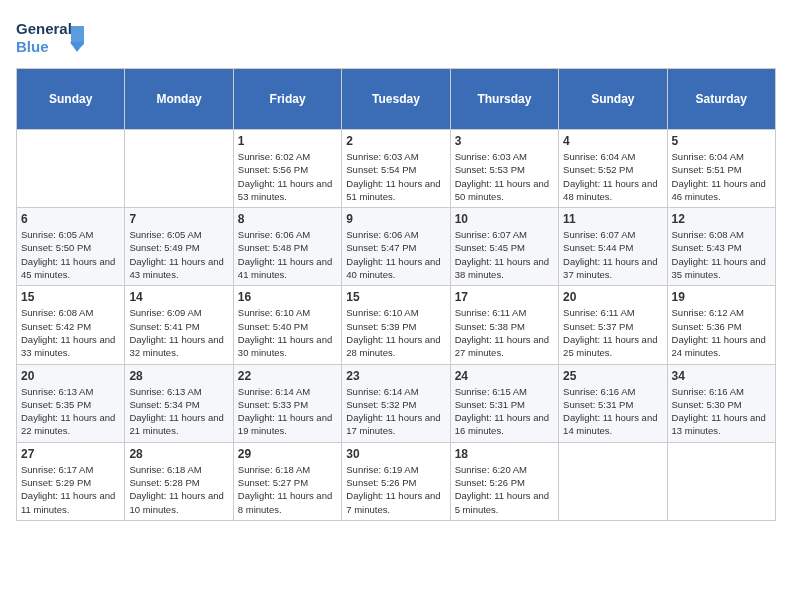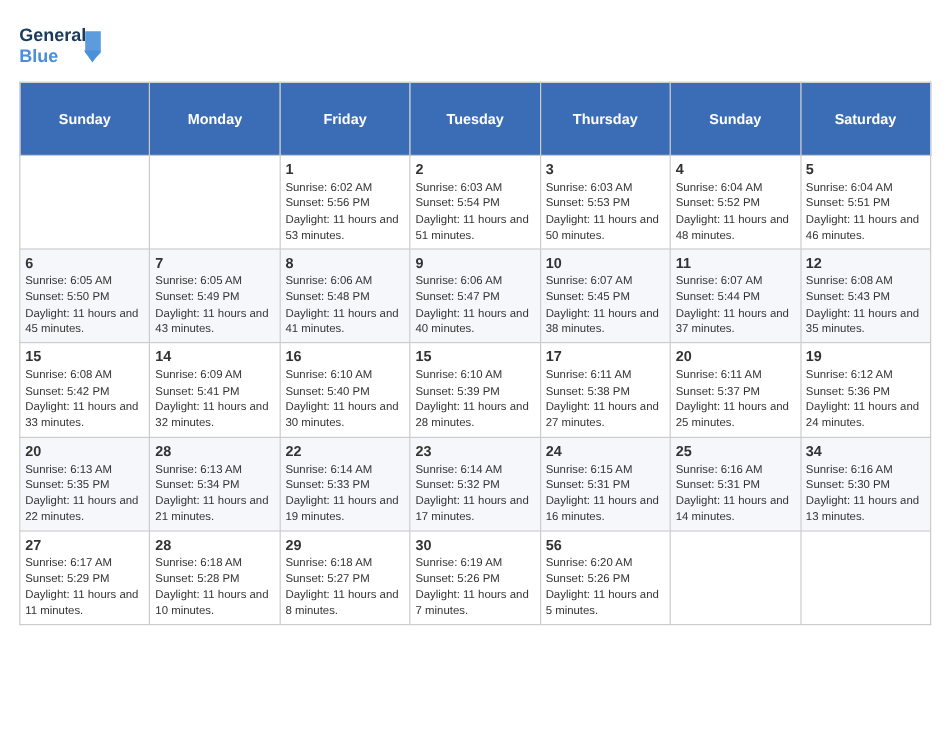--- a/index.html
+++ b/index.html
@@ -232,20 +232,20 @@
         </td>
         <td>
           <span class="day-num">29</span>
           <div class="cell-text">Sunrise: 6:18 AM<br>Sunset: 5:27 PM<br>Daylight: 11 hours and 8 minutes.</div>
         </td>
         <td>
           <span class="day-num">30</span>
           <div class="cell-text">Sunrise: 6:19 AM<br>Sunset: 5:26 PM<br>Daylight: 11 hours and 7 minutes.</div>
         </td>
         <td>
-          <span class="day-num">56</span>
+          <span class="day-num">18</span>
           <div class="cell-text">Sunrise: 6:20 AM<br>Sunset: 5:26 PM<br>Daylight: 11 hours and 5 minutes.</div>
         </td>
         <td class="empty"></td>
         <td class="empty"></td>
       </tr>
     </tbody>
 </table>
 
 </body></html>

